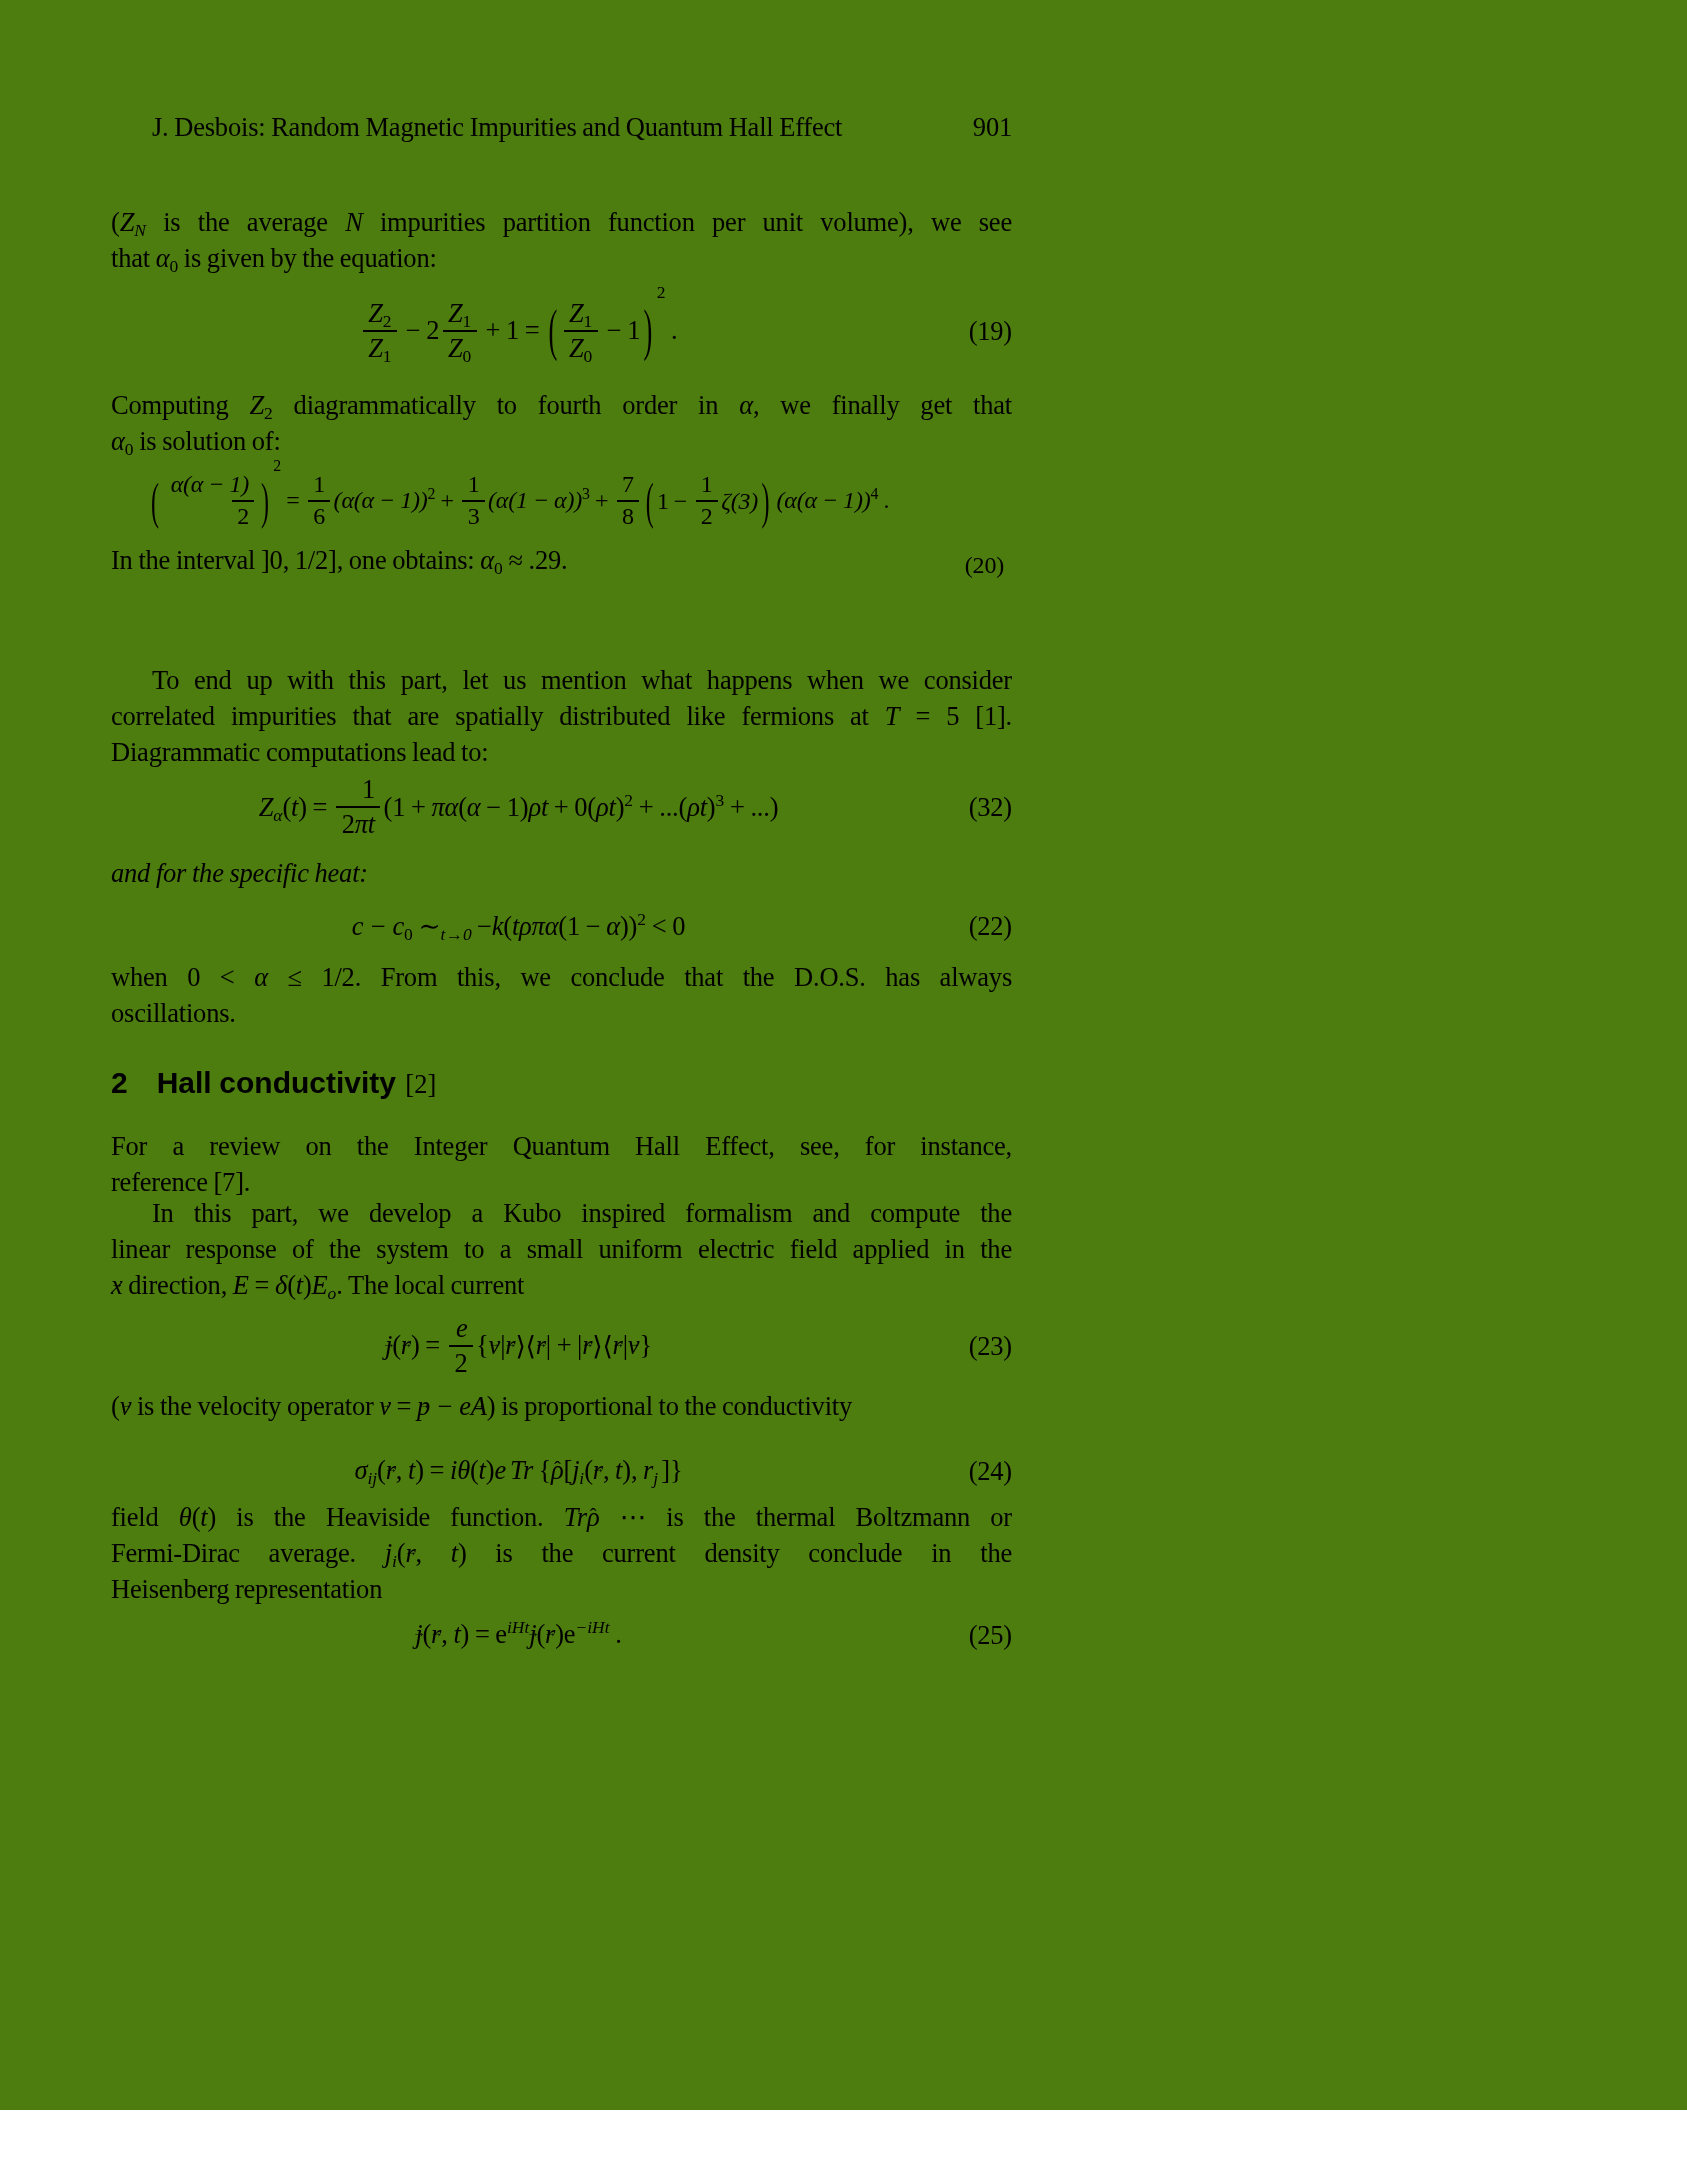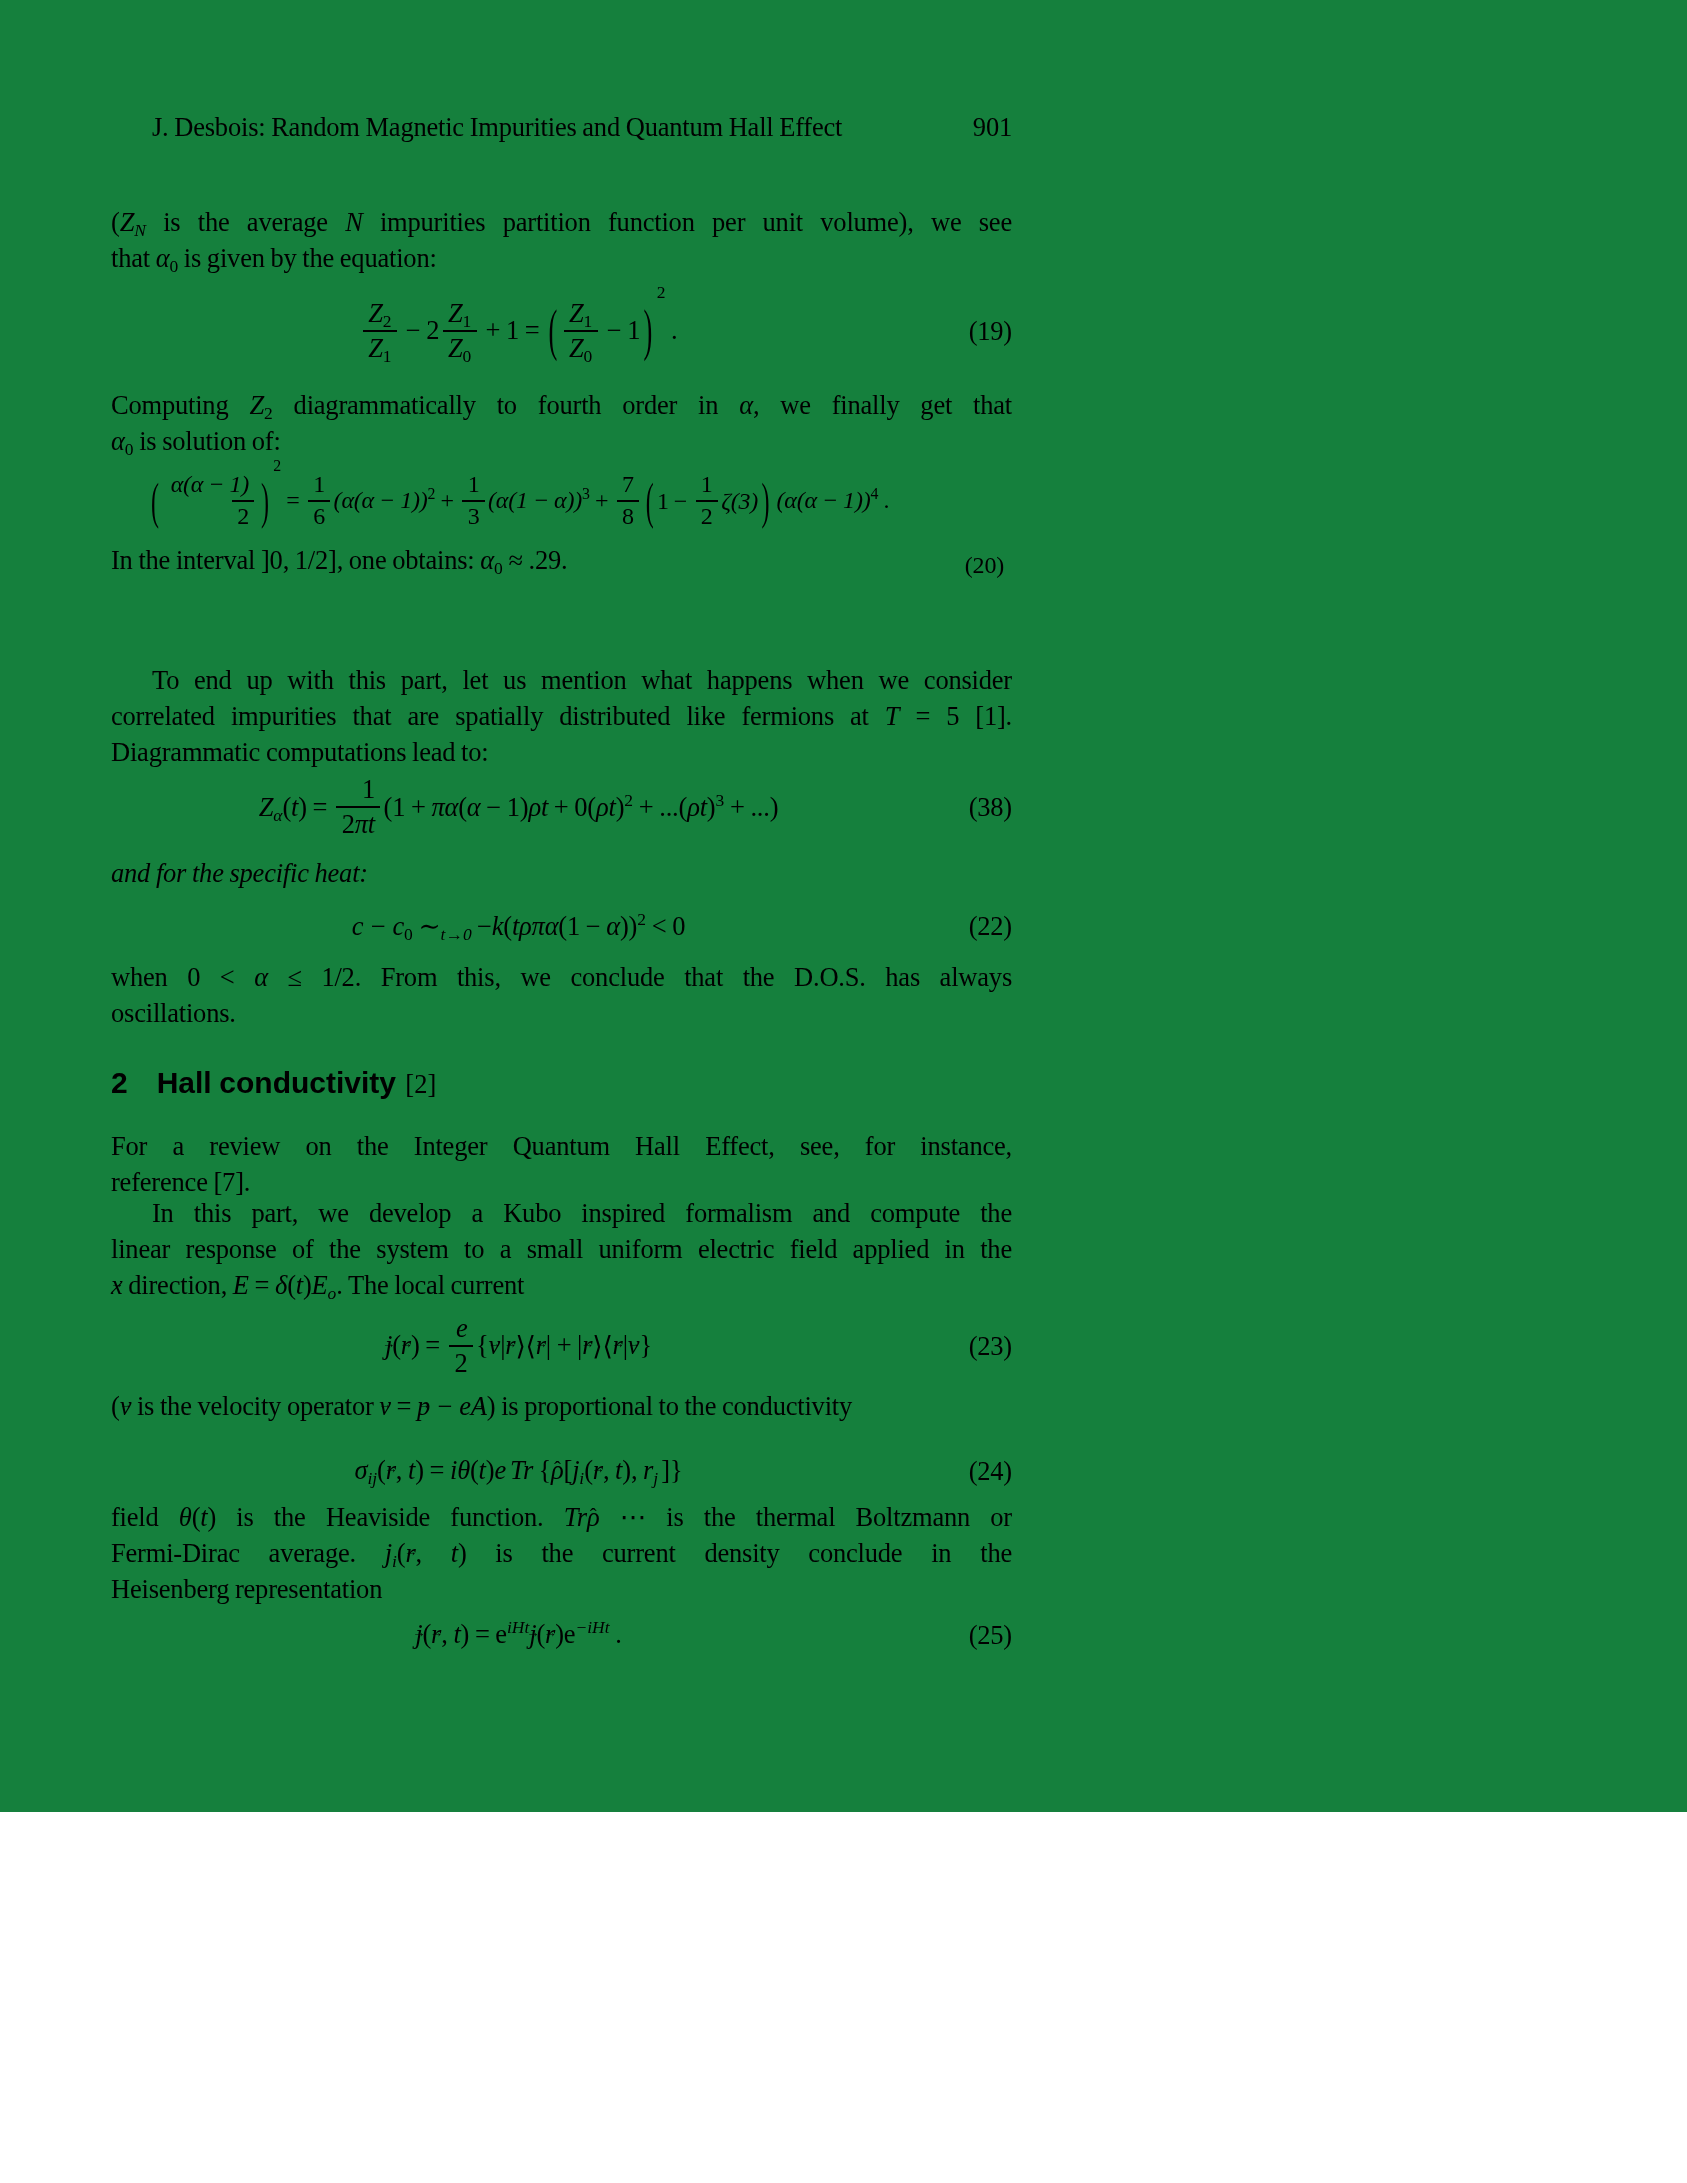--- a/index.html
+++ b/index.html
@@ -1,19 +1,19 @@
 <!DOCTYPE html>
 <html style="font-size:10.6px"><head>
 <meta charset="utf-8">
 <style>
   html,body{margin:0;padding:0;background:#ffffff;}
   .page{
     position:relative;
-    width:1687px;height:1812px;
-    background:#15803d;
+    width:1687px;height:2110px;
+    background:#4d7c0f;
     overflow:hidden;
     font-family:"Liberation Serif","DejaVu Serif","DejaVu Sans",serif;
     color:#000;
     font-size:26.5px;
     letter-spacing:-0.2px;
     word-spacing:-0.7px;
   }
   .block{position:absolute;left:111px;width:901px;}
   .line{line-height:36px;white-space:normal;}
   .line.just{text-align:justify;text-align-last:justify;}
@@ -97,21 +97,21 @@
     </div>
 
   <div class="block" id="p3">
       <div class="line just ind"><span class="run">To end up with this part, let us mention what happens when we consider</span></div>
       <div class="line just"><span class="run">correlated impurities that are spatially distributed like fermions at </span><span class="run it">T</span><span class="run"> = 5 [1].</span></div>
       <div class="line"><span class="run">Diagrammatic computations lead to:</span></div>
     </div>
 
   <div class="eq" id="eq21">
     <span class="eq-body"><span class="run it">Z<span class="sub it">α</span></span><span class="run">(</span><span class="run it">t</span><span class="run">) = </span><span class="frac"><span class="fn"><span class="run">1</span></span><span class="fd"><span class="run">2</span><span class="run it">πt</span></span></span><span class="run">(1 + </span><span class="run it">πα</span><span class="run">(</span><span class="run it">α</span><span class="run"> − 1)</span><span class="run it">ρt</span><span class="run"> + 0(</span><span class="run it">ρt</span><span class="run">)<span class="sup rm">2</span></span><span class="run"> + ...(</span><span class="run it">ρt</span><span class="run">)<span class="sup rm">3</span></span><span class="run"> + ...)</span></span>
-    <span class="eq-num">(38)</span>
+    <span class="eq-num">(32)</span>
   </div>
 
   <div class="block" id="p4">
       <div class="line"><span class="run">and for the specific heat:</span></div>
     </div>
 
   <div class="eq" id="eq22">
     <span class="eq-body"><span class="run it">c − c<span class="sub rm">0</span></span><span class="run"> ∼<span class="sub it">t→0</span></span><span style="display: inline-block; width: 5.3px;"></span><span class="run">−</span><span class="run it">k</span><span class="run">(</span><span class="run it">tρπα</span><span class="run">(1 − </span><span class="run it">α</span><span class="run">))<span class="sup rm">2</span></span><span class="run"> &lt; 0</span></span>
     <span class="eq-num">(22)</span>
   </div>

